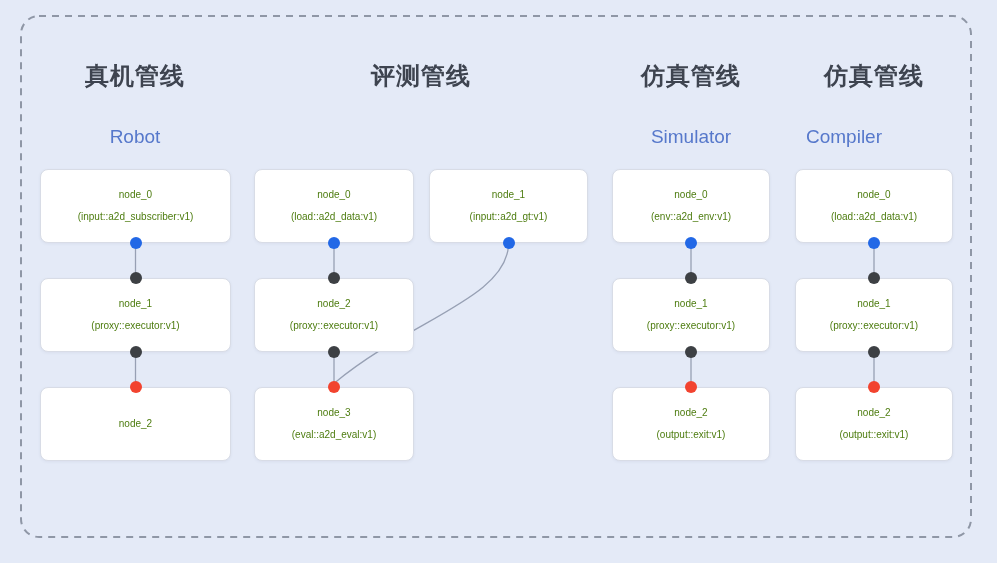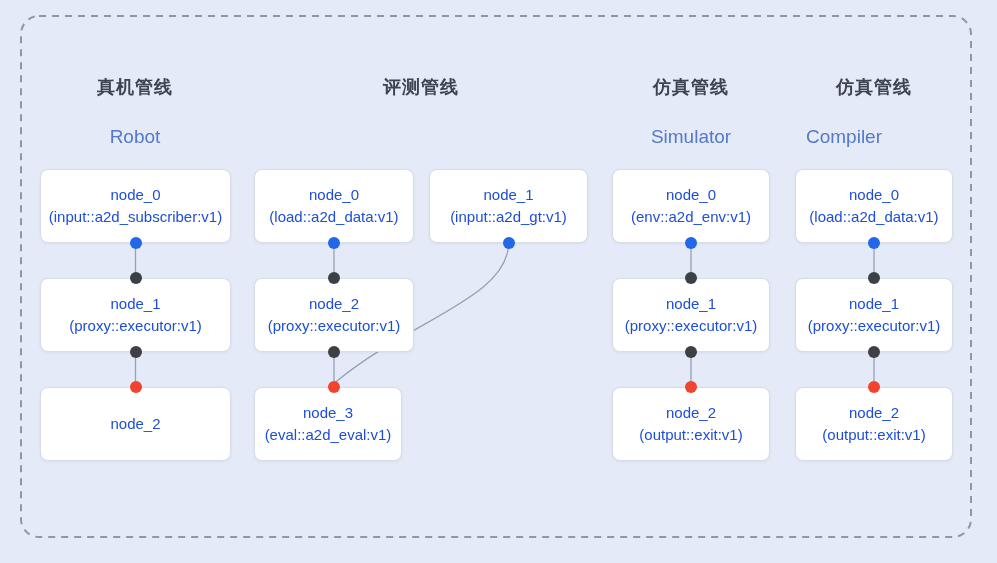--- a/index.html
+++ b/index.html
@@ -8,35 +8,35 @@
     background:#e4eaf7;
     font-family:"Liberation Sans","DejaVu Sans",sans-serif;
     overflow:hidden;
   }
   .stage{position:relative;width:997px;height:563px;background:#e4eaf7;}
   .layer{position:absolute;left:0;top:0;width:997px;height:563px;}
   .boundary{fill:none;stroke:#8f97a6;stroke-width:2;stroke-dasharray:7 6;}
   .edge{fill:none;stroke:#97a0b4;stroke-width:1.3;}
   .head-zh{
     position:absolute;transform:translateX(-50%);
-    font-size:18px;font-weight:700;color:#3e4450;letter-spacing:1px;
-    line-height:24px;white-space:nowrap;margin-top:11px;
+    font-size:24px;font-weight:700;color:#3e4450;letter-spacing:1px;
+    line-height:24px;white-space:nowrap;
   }
   .head-en{
     position:absolute;transform:translateX(-50%);
     font-size:19px;font-weight:400;color:#5678cb;
     line-height:28px;white-space:nowrap;
   }
   .node{
     position:absolute;height:74px;box-sizing:border-box;
     background:#ffffff;border:1px solid #d8dce6;border-radius:8px;
     display:flex;flex-direction:column;align-items:center;justify-content:center;
     box-shadow:0 1px 3px rgba(70,80,110,0.07);
   }
-  .nt,.ns{font-size:15px;line-height:22px;color:#1d4ed8;white-space:nowrap;}
+  .nt,.ns{font-size:10px;line-height:22px;color:#4d7c0f;white-space:nowrap;}
   .port{position:absolute;width:12px;height:12px;border-radius:50%;}
   .port.blue{background:#2268e6;}
   .port.dark{background:#3d4044;}
   .port.red{background:#f2432f;}
 </style>
 </head>
 <body>
 
 <div class="stage">
 
@@ -78,21 +78,21 @@
     <div class="ns">(load::a2d_data:v1)</div>
   </div>
   <div class="node" style="left:429px;top:169px;width:159px">
     <div class="nt">node_1</div>
     <div class="ns">(input::a2d_gt:v1)</div>
   </div>
   <div class="node" style="left:254px;top:278px;width:160px">
     <div class="nt">node_2</div>
     <div class="ns">(proxy::executor:v1)</div>
   </div>
-  <div class="node" style="left:254px;top:387px;width:148px">
+  <div class="node" style="left:254px;top:387px;width:160px">
     <div class="nt">node_3</div>
     <div class="ns">(eval::a2d_eval:v1)</div>
   </div>
 
   <div class="node" style="left:612px;top:169px;width:158px">
     <div class="nt">node_0</div>
     <div class="ns">(env::a2d_env:v1)</div>
   </div>
   <div class="node" style="left:612px;top:278px;width:158px">
     <div class="nt">node_1</div>

